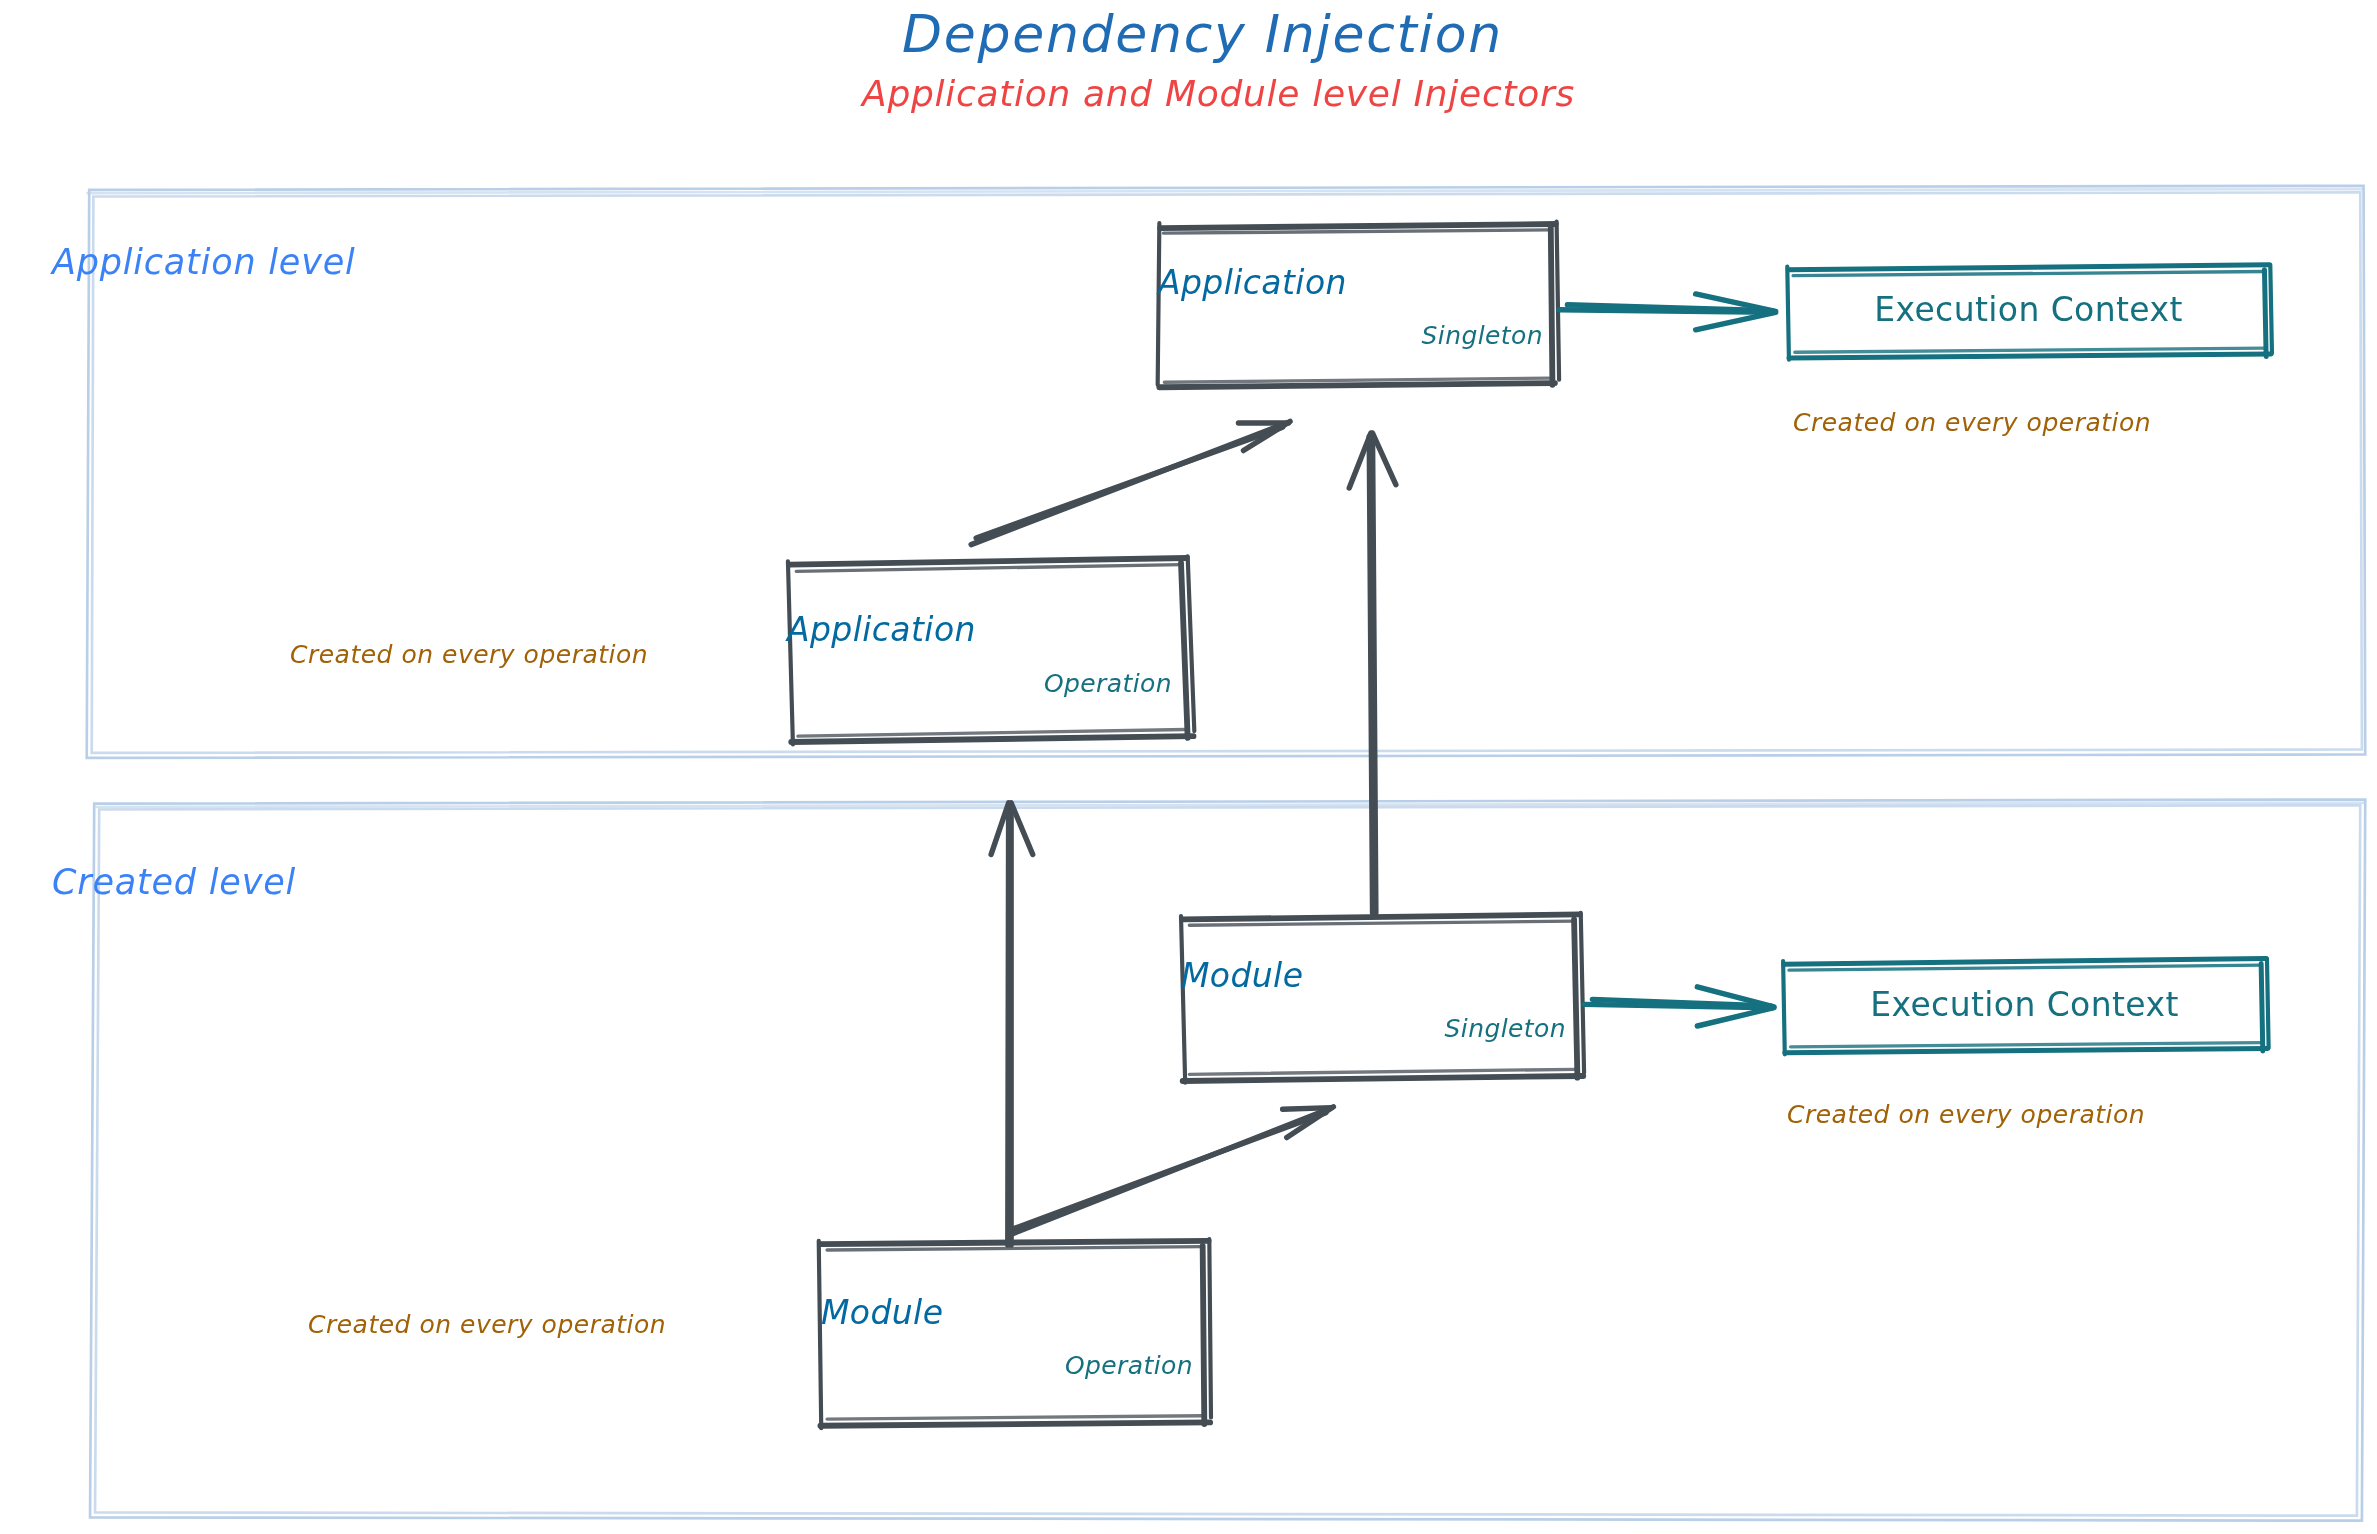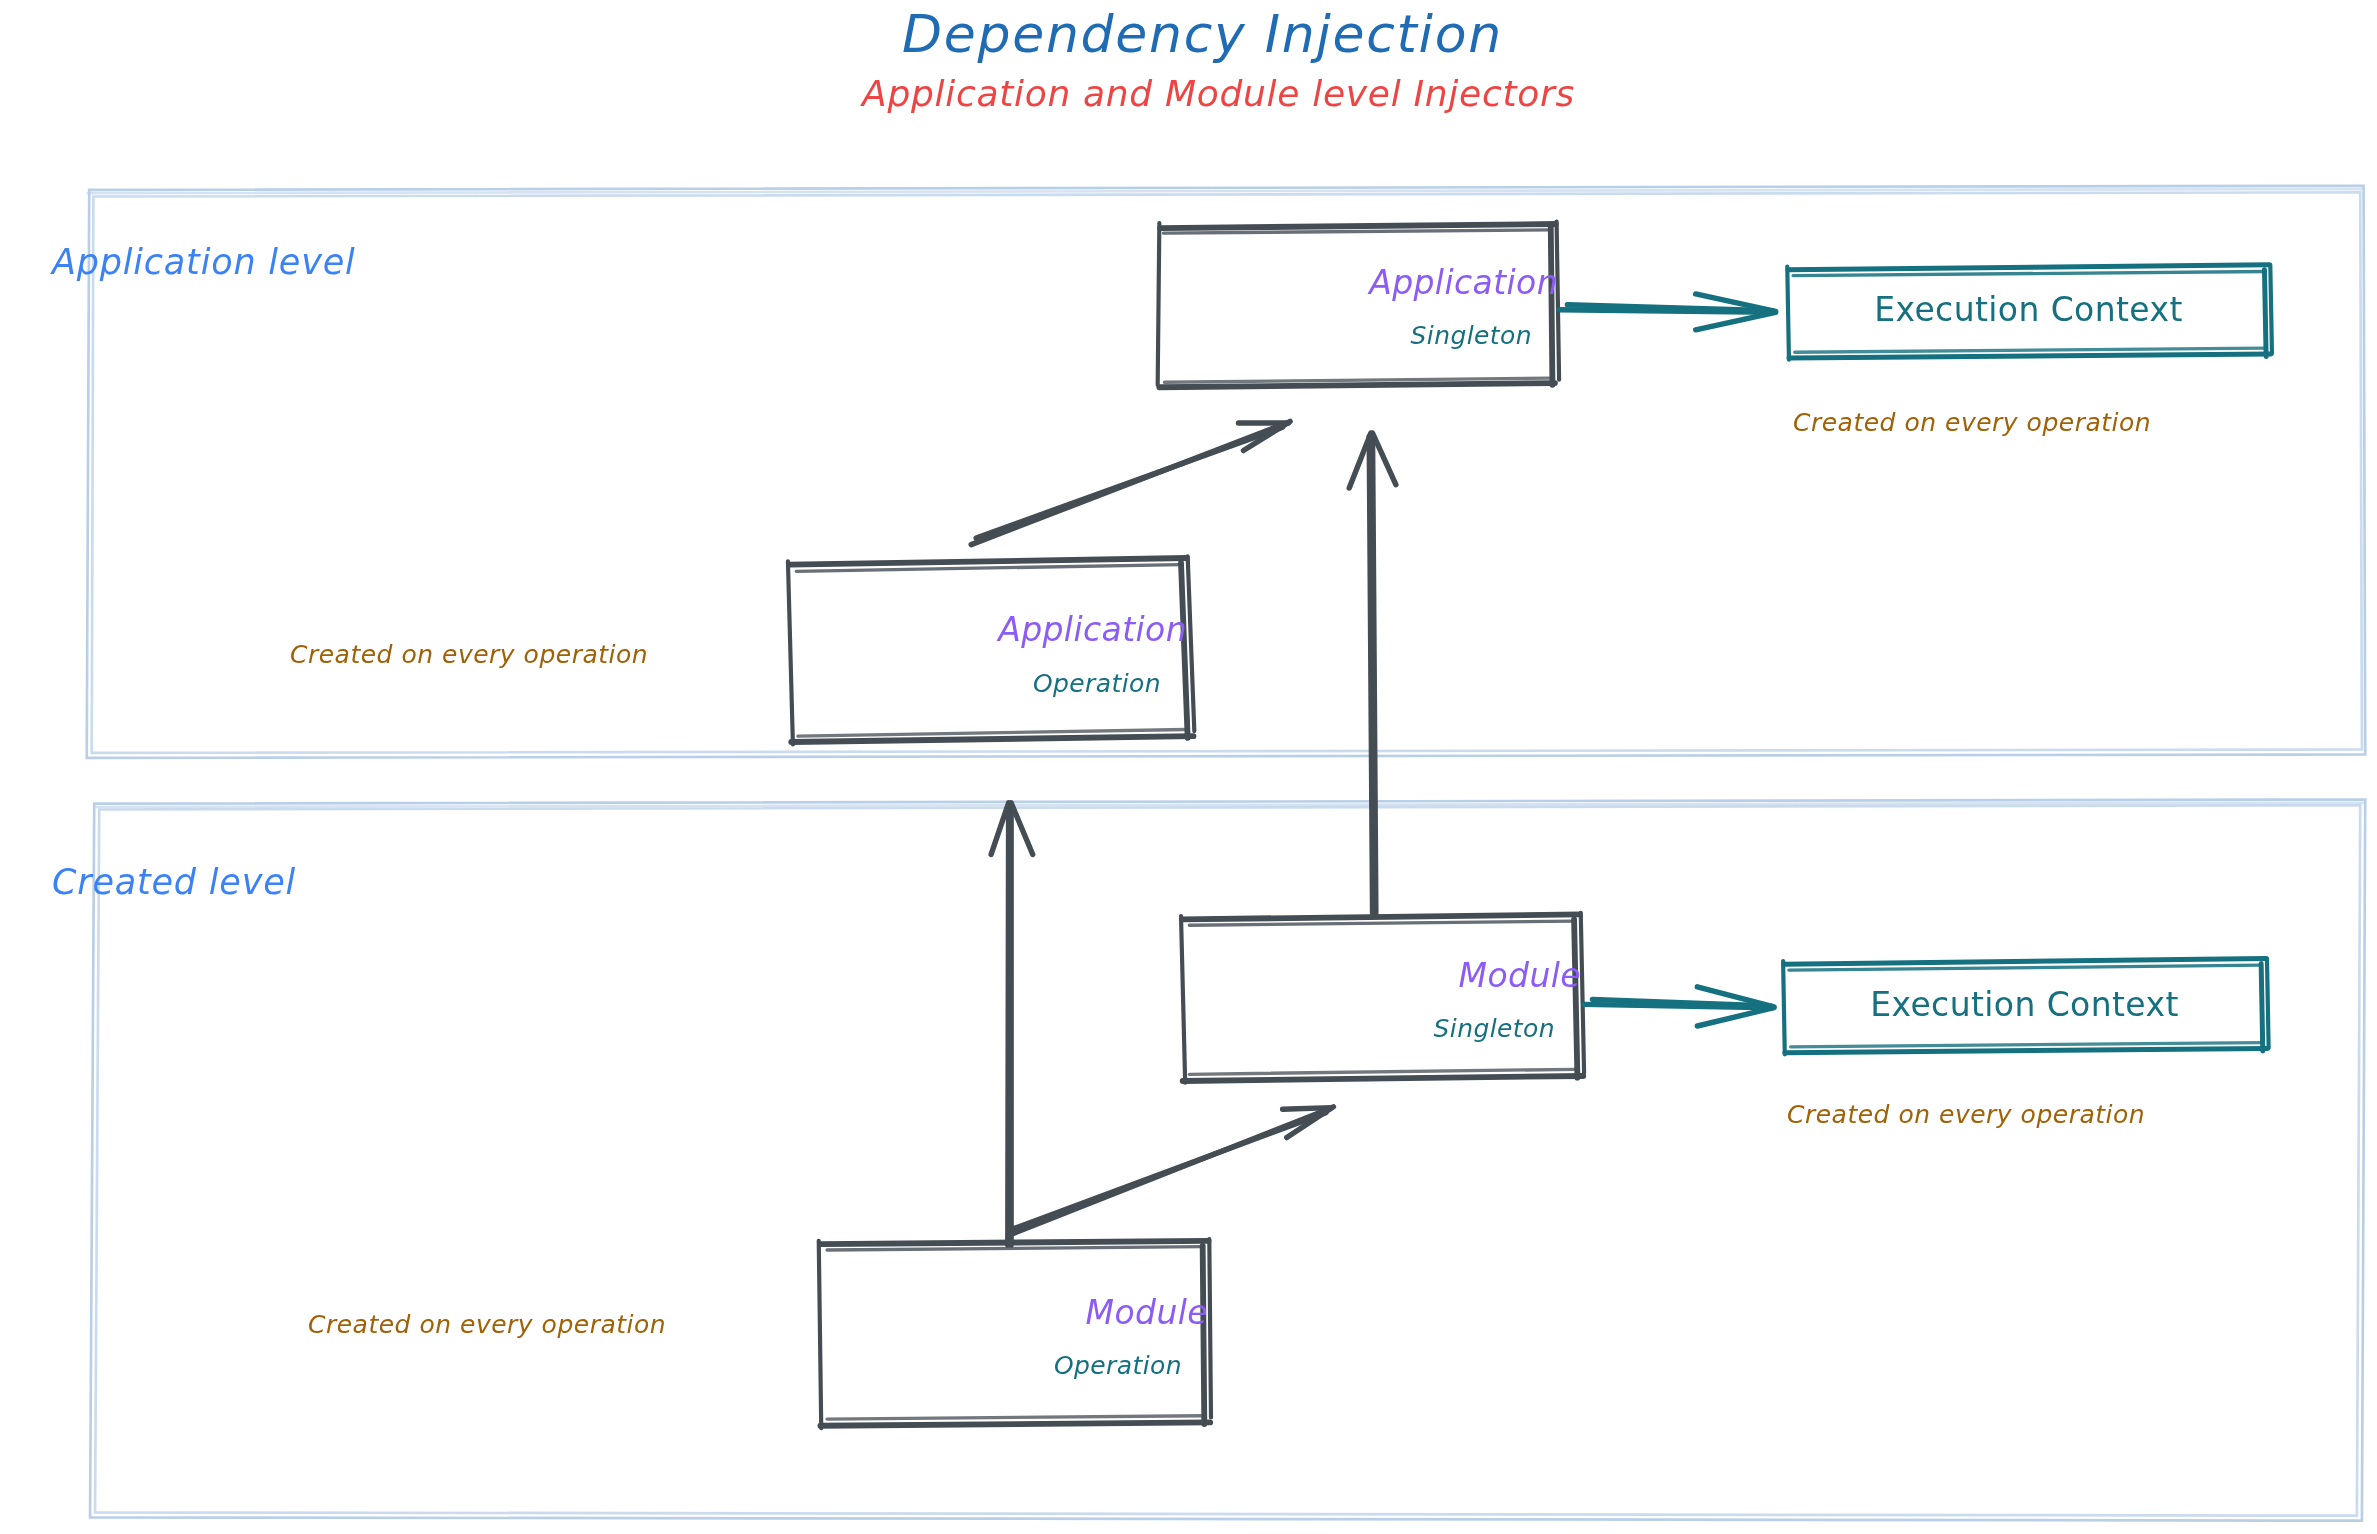--- a/index.html
+++ b/index.html
@@ -60,30 +60,30 @@
   #label-module-level      { left: 52px; top: 862px; }
 
   
   .node {
     position: absolute;
     z-index: 6;
   }
   .node-title {
     position: absolute;
     left: 0; right: 0;
-    text-align: right;
+    text-align: left;
     font-size: 33px;
-    color: #8b5cf6;
+    color: #0369a1;
     letter-spacing: 0.4px;
     font-style: italic;
     white-space: nowrap;
   }
   .node-scope {
     position: absolute;
-    right: 26px;
+    right: 15px;
     font-size: 25px;
     color: #15707f;
     letter-spacing: 0.4px;
     font-style: italic;
     white-space: nowrap;
   }
   .ctx-title {
     position: absolute;
     left: 0; right: 0;
     text-align: center;

